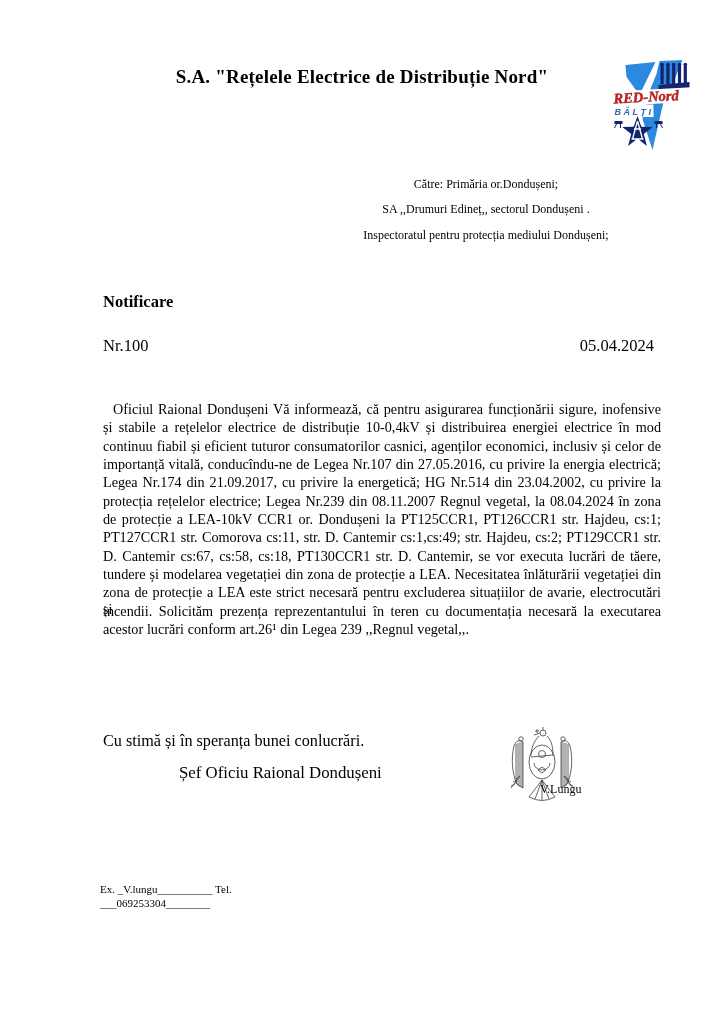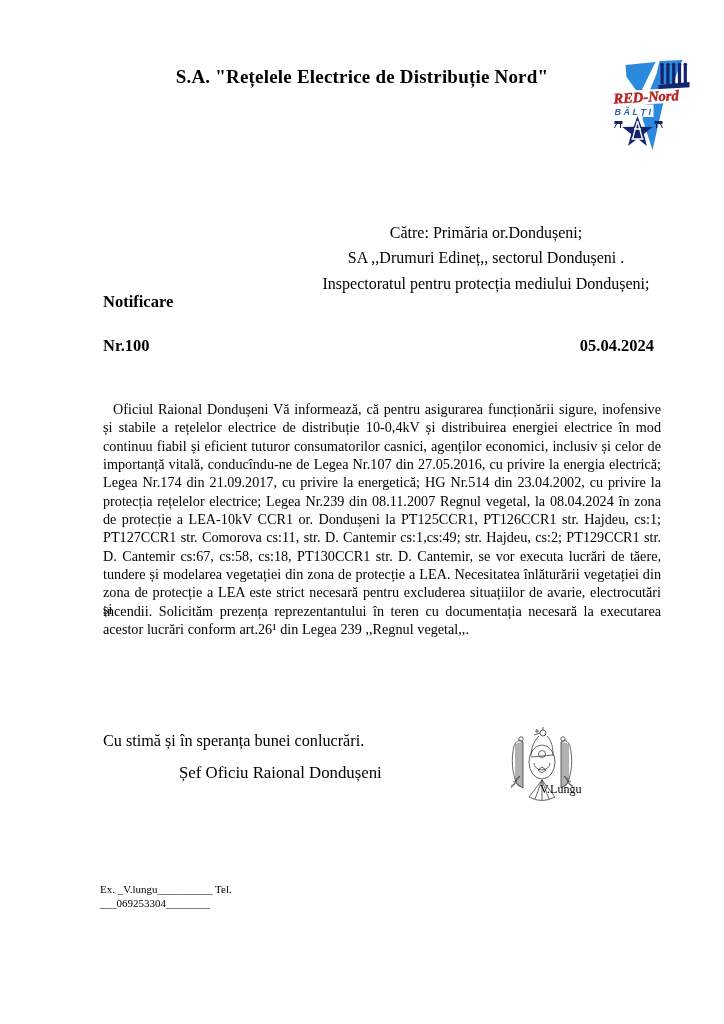--- a/index.html
+++ b/index.html
@@ -7,29 +7,29 @@
     position:relative; width:724px; height:1024px; background:#ffffff;
     font-family:"Liberation Serif", serif; color:#000; overflow:hidden;
   }
   .title {
     position:absolute; top:66px; left:0; width:724px; text-align:center;
     font-size:19px; font-weight:bold; letter-spacing:0.2px;
   }
   .logo { position:absolute; left:608px; top:57px; }
   .recipients {
     position:absolute; top:172px; left:280px; width:412px; text-align:center;
-    font-size:16px; line-height:25.3px;margin-top:48px;
+    font-size:12px; line-height:25.3px;
   }
   .heading {
     position:absolute; top:292px; left:103px; width:560px; text-align:left;
     font-weight:bold; font-size:16.5px;
   }
   .nr-date {
     position:absolute; top:336px; left:103px; width:551px;
-    display:flex; justify-content:space-between; font-size:16.5px;font-weight:bold;
+    display:flex; justify-content:space-between; font-size:16.5px;
   }
   .body-block { position:absolute; top:401px; left:103px; width:558px; font-size:14.2px; }
   .bline { height:18.35px; text-align:justify; text-align-last:justify; word-spacing:0.2px; }
   .bline:first-child { text-indent:10px; }
   .bline:last-child { text-align-last:left; }
   .closing { position:absolute; top:732px; left:103px; font-size:16.2px; }
   .sig-small {
     position:absolute; top:755px; left:347px; font-size:10px; line-height:10.4px;
     white-space:nowrap; color:#111;
   }

